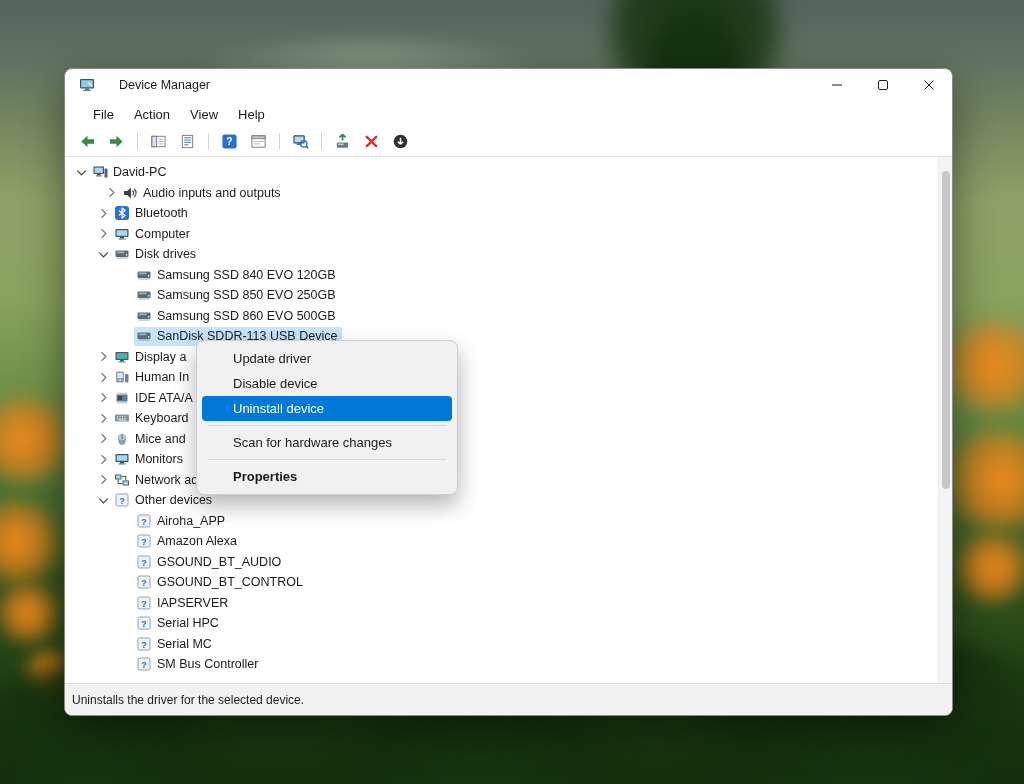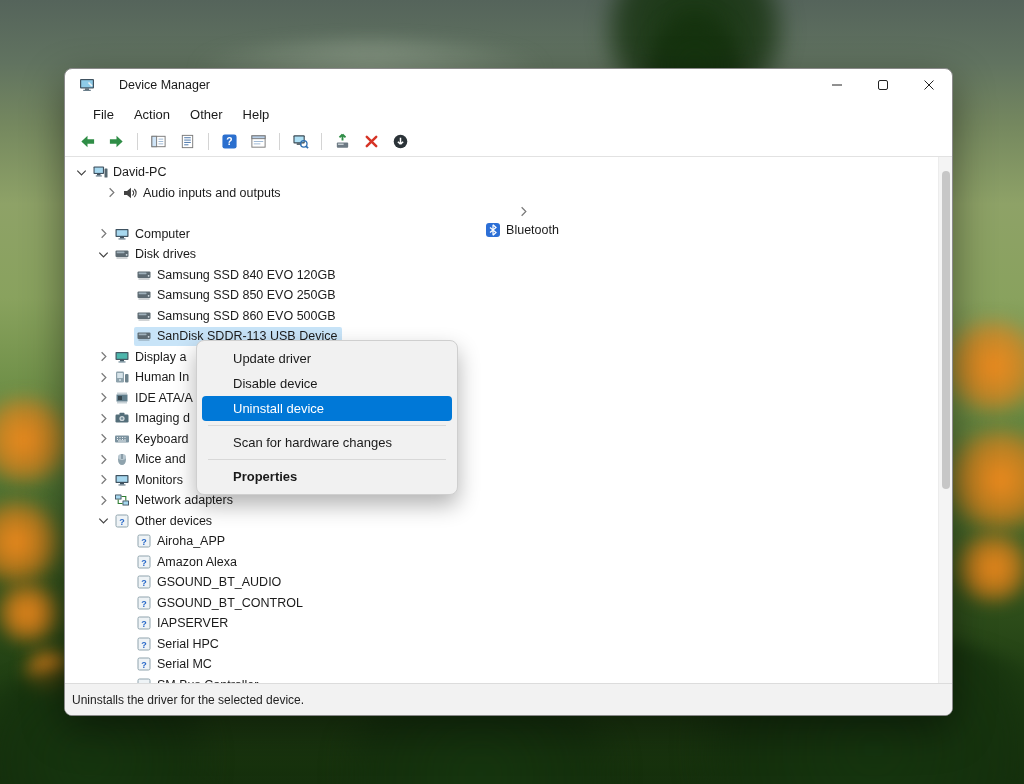--- a/index.html
+++ b/index.html
@@ -104,21 +104,21 @@
             <span><svg width="10" height="10" viewBox="0 0 10 10">
                 <path d="M0.5 0.5l9 9M9.5 0.5l-9 9" stroke="#222" stroke-width="1"></path>
               </svg></span>
           </div>
         </div>
     </div>
 
     <div class="menubar">
         <div class="menu-item">File</div>
         <div class="menu-item">Action</div>
-        <div class="menu-item">Other</div>
+        <div class="menu-item">View</div>
         <div class="menu-item">Help</div>
       </div>
     <div class="toolbar">
         <div class="tb-btn">
           <span class="tb-ic">
             <svg width="17" height="17" viewBox="0 0 18 18">
               <path d="M2.5 9l6.5-6v3.6h7v4.8H9V15z" fill="#2f8d46"></path>
             </svg>
           </span>
         </div>
@@ -242,21 +242,21 @@
           <span class="row-content">
             <span class="ticon">
               <svg width="16" height="16" viewBox="0 0 16 16">
                 <path d="M2 6h3l4-3.2v10.4L5 10H2z" fill="#424242"></path>
                 <path d="M10.5 5.5c1.6 1.4 1.6 3.6 0 5M12.3 4c2.4 2.2 2.4 5.8 0 8" stroke="#424242" stroke-width="1.1" fill="none"></path>
               </svg>
             </span>
             <span class="tree-label">Audio inputs and outputs</span>
           </span>
         </div>
-        <div class="tree-row" style="padding-left: 30px; flex-direction: column;">
+        <div class="tree-row" style="padding-left: 30px;">
           <span class="expander">
             <svg width="15" height="15" viewBox="0 0 16 16">
               <path d="M6 3.5L10.5 8 6 12.5" fill="none" stroke="#7a7a7a" stroke-width="1.3"></path>
             </svg>
           </span>
           <span class="row-content">
             <span class="ticon">
               <svg width="16" height="16" viewBox="0 0 16 16">
                 <rect x="1" y="1" width="14" height="14" rx="3" fill="#2c6fd6"></rect>
                 <path d="M8 2.8v10.4M8 2.8l3 2.7-6 5M8 13.2l3-2.7-6-5" stroke="#fff" fill="none" stroke-width="1.2"></path>
@@ -401,38 +401,20 @@
           </span>
           <span class="row-content">
             <span class="ticon">
               <svg width="16" height="16" viewBox="0 0 16 16">
                 <rect x="2.5" y="4.5" width="11" height="7" fill="#607d8b"></rect>
                 <rect x="4" y="6" width="4" height="4" fill="#37474f"></rect>
                 <path d="M4 2.5v2M6 2.5v2M8 2.5v2M10 2.5v2M12 2.5v2M4 11.5v2M6 11.5v2M8 11.5v2M10 11.5v2M12 11.5v2" stroke="#90a4ae"></path>
               </svg>
             </span>
             <span class="tree-label">IDE ATA/A</span>
-          </span>
-        </div>
-        <div class="tree-row" style="padding-left: 30px;">
-          <span class="expander">
-            <svg width="15" height="15" viewBox="0 0 16 16">
-              <path d="M6 3.5L10.5 8 6 12.5" fill="none" stroke="#7a7a7a" stroke-width="1.3"></path>
-            </svg>
-          </span>
-          <span class="row-content">
-            <span class="ticon">
-              <svg width="16" height="16" viewBox="0 0 16 16">
-                <rect x="1.5" y="4.5" width="13" height="8" rx="1.2" fill="#546e7a"></rect>
-                <rect x="5.5" y="2.8" width="5" height="2.2" rx="0.6" fill="#546e7a"></rect>
-                <circle cx="8" cy="8.5" r="2.6" fill="#cfd8dc"></circle>
-                <circle cx="8" cy="8.5" r="1.3" fill="#78909c"></circle>
-              </svg>
-            </span>
-            <span class="tree-label">Imaging d</span>
           </span>
         </div>
         <div class="tree-row" style="padding-left: 30px;">
           <span class="expander">
             <svg width="15" height="15" viewBox="0 0 16 16">
               <path d="M6 3.5L10.5 8 6 12.5" fill="none" stroke="#7a7a7a" stroke-width="1.3"></path>
             </svg>
           </span>
           <span class="row-content">
             <span class="ticon">

